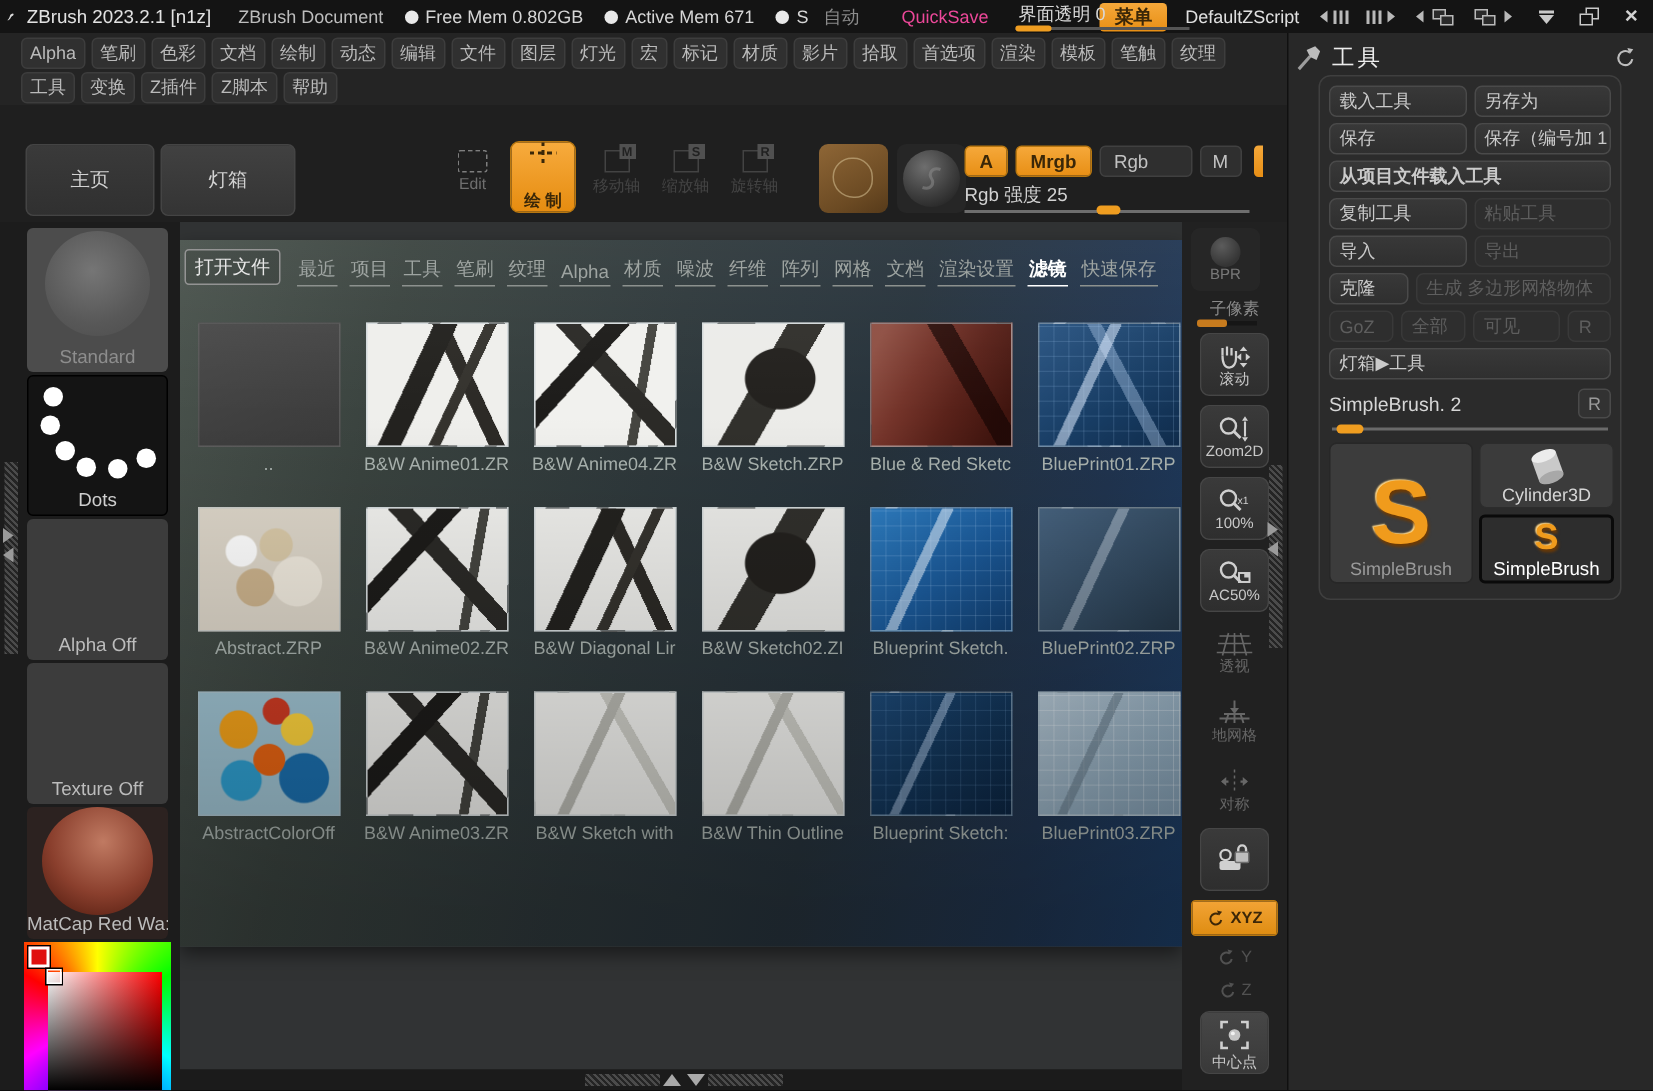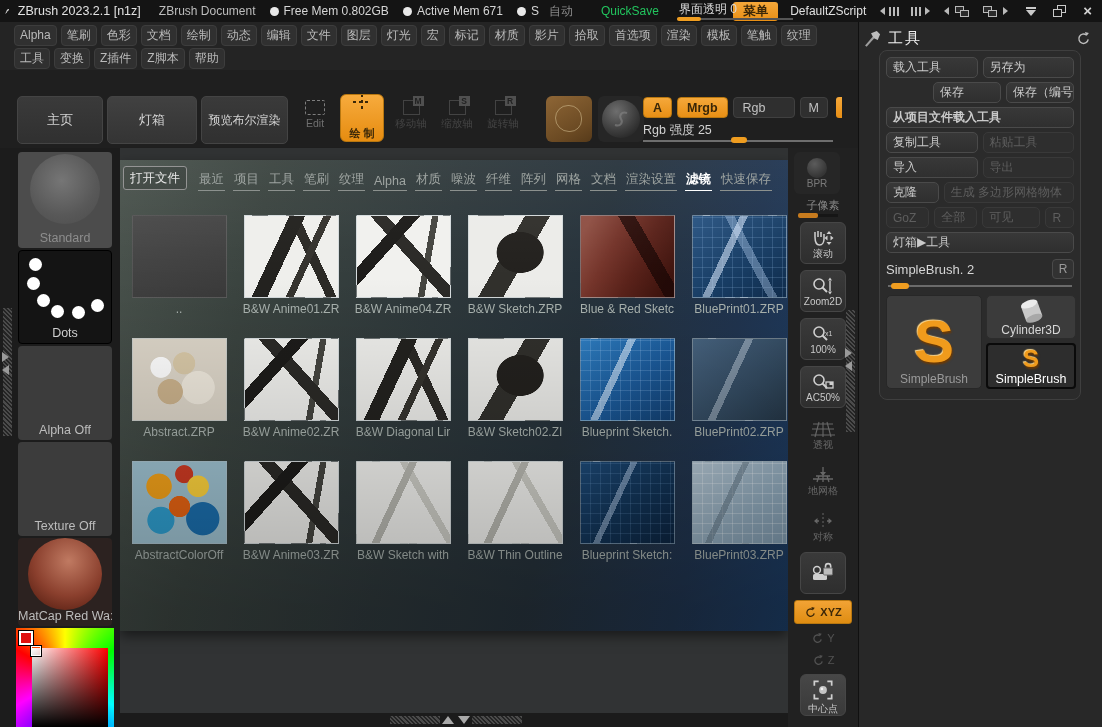--- a/index.html
+++ b/index.html
@@ -7,21 +7,21 @@
 #app{position:relative;width:1102px;height:727px;overflow:hidden;background:#1e1e1e;
  font-family:"Liberation Sans","DejaVu Sans",sans-serif;color:#c8c8c8;font-size:12px}
 
 #titlebar{position:absolute;left:0;top:0;width:1102px;height:22px;background:#141414;
  display:flex;align-items:center;white-space:nowrap}
 #titlebar .tb-app{color:#e2e2e2;margin-left:8px;font-size:12.5px}
 #titlebar .tb-doc{color:#bdbdbd;margin-left:18px}
 .tb-mem{display:flex;align-items:center;margin-left:14px;color:#d6d6d6}
 .tb-mem .dot{width:9px;height:9px;border-radius:50%;background:#e9e9e9;margin-right:5px;display:inline-block}
 .tb-auto{color:#8a8a8a;margin-left:10px}
-.tb-qs{color:#22c55e;margin-left:28px}
+.tb-qs{color:#ec4899;margin-left:28px}
 #tb-opacity{position:relative;margin-left:18px;width:118px;height:22px}
 #tb-opacity .lbl{position:absolute;top:1px;left:2px;color:#d9d9d9}
 #tb-opacity .trk{position:absolute;left:0;bottom:2px;width:116px;height:2px;background:#555}
 #tb-opacity .hnd{position:absolute;left:0;bottom:1px;width:24px;height:4px;background:#ef9d20;border-radius:2px}
 #tb-menu{margin-left:16px;padding:1px 10px;background:linear-gradient(#f5a83a,#e88f15);
  color:#3a2708;font-weight:bold;border-radius:3px;font-size:12.5px}
 .tb-zs{color:#e0e0e0;margin-left:12px}
 .tb-ic{display:flex;align-items:center;gap:4px;margin-left:14px}
 .bars{display:flex;gap:2px;align-items:center}
 .bars i{width:2px;height:9px;background:#b9b9b9;display:block}
@@ -292,21 +292,20 @@
         <div class="mbtn">变换</div>
         <div class="mbtn">Z插件</div>
         <div class="mbtn">Z脚本</div>
         <div class="mbtn">帮助</div>
       </div>
   </div>
 
   <div id="topshelf"></div>
   <div class="big-btn" style="left:17px;top:96px;width:86px;height:48px">主页</div>
   <div class="big-btn" style="left:107px;top:96px;width:90px;height:48px;background:linear-gradient(#414141,#343434)">灯箱</div>
-  <div class="big-btn" style="left:201px;top:96px;width:87px;height:48px;font-size:12px">预览布尔渲染</div>
   <div class="flatctl" style="left:296px;top:100px;width:38px">
     <span class="edit-ic"></span>
     <span class="cap">Edit</span>
   </div>
   <div id="btn-draw">
     <span class="cross">
         <i></i>
         <i></i>
       </span>
     <span class="cap">绘 制</span>
@@ -635,21 +634,21 @@
           <path d="M9.5 1l4.2 1-2.5 3.3z" fill="#bdbdbd"></path>
         </svg>
     </div>
     <div id="tp-container">
       <div id="tp-rows">
           <div class="tprow">
             <div class="tpbtn" style="flex: 1 1 0%; font-family: Liberation Mono, monospace;">载入工具</div>
             <div class="tpbtn" style="flex: 1 1 0%;">另存为</div>
           </div>
           <div class="tprow">
-            <div class="tpbtn" style="flex: 1 1 0%; margin-left: 47px;">保存</div>
+            <div class="tpbtn" style="flex: 1 1 0%;">保存</div>
             <div class="tpbtn" style="flex: 1 1 0%;">保存（编号加 1）</div>
           </div>
           <div class="tprow">
             <div class="tpbtn" style="flex: 2 1 0%; font-weight: bold;">从项目文件载入工具</div>
           </div>
           <div class="tprow">
             <div class="tpbtn" style="flex: 1 1 0%;">复制工具</div>
             <div class="tpbtn dis" style="flex: 1 1 0%;">粘贴工具</div>
           </div>
           <div class="tprow">

